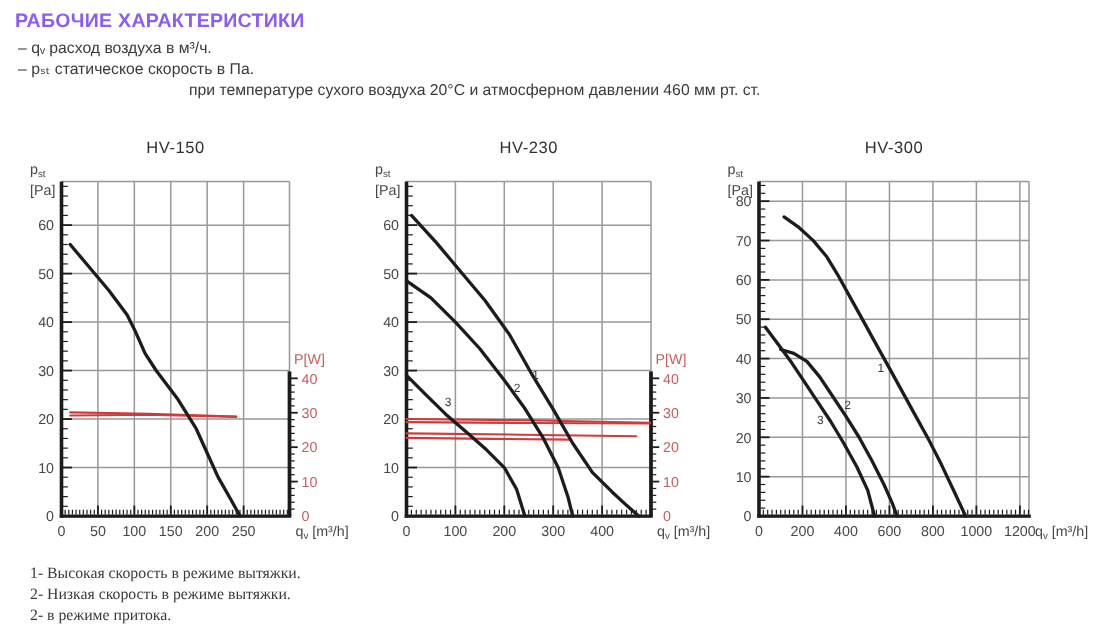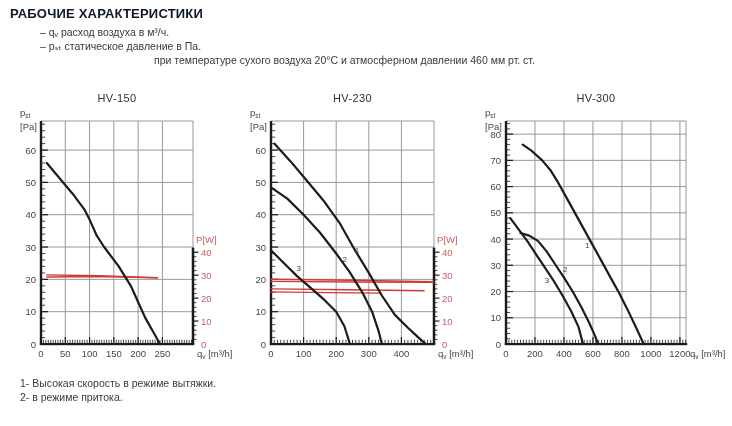--- a/index.html
+++ b/index.html
@@ -2,39 +2,39 @@
 <html><head>
 <meta charset="utf-8">
 <style>
   html,body{margin:0;padding:0;background:#fff;}
   body{
     width:732px;height:426px;position:relative;overflow:hidden;
     font-family:"Liberation Sans","DejaVu Sans",sans-serif;color:#333;
   }
   .page-title{
     position:absolute;left:10px;top:6px;font-size:13px;font-weight:bold;
-    color:#0f172a;letter-spacing:.2px;
+    color:#8b5cf6;letter-spacing:.2px;
   }
-  .bullets{position:absolute;left:12px;top:25px;font-size:10.5px;color:#3a3a3a;line-height:14px;margin-left:28px;}
+  .bullets{position:absolute;left:12px;top:25px;font-size:10.5px;color:#3a3a3a;line-height:14px;}
   .bullets div{white-space:nowrap;}
   .bullet-indent{padding-left:114px;}
   .charts-row{position:absolute;left:0;top:86px;width:732px;height:292px;}
   .chart{position:absolute;top:0;height:292px;}
   .chart svg{display:block;}
   .legend{position:absolute;left:20px;top:376px;font-size:10.5px;color:#3a3a3a;line-height:14px;}
-  .legend div{white-space:nowrap;}
+  .legend div{white-space:nowrap;font-family:Liberation Serif, serif;}
 </style>
 </head>
 <body>
 
 <div class="page-title">РАБОЧИЕ ХАРАКТЕРИСТИКИ</div>
 
 <div class="bullets">
   <div>– qᵥ расход воздуха в м³/ч.</div>
-  <div>– pₛₜ статическое давление в Па.</div>
+  <div>– pₛₜ статическое скорость в Па.</div>
   <div class="bullet-indent">при температуре сухого воздуха 20°C и атмосферном давлении 460 мм рт. ст.</div>
 </div>
 
 <div class="charts-row">
   <div class="chart" style="left: 0px; width: 248px;">
       <svg width="248" height="292" viewBox="0 0 248 292">
         <line x1="41" y1="35" x2="193" y2="35" stroke="#999999" stroke-width="1"></line>
         <line x1="193" y1="35" x2="193" y2="258" stroke="#999999" stroke-width="1"></line>
         <line x1="65.28115015974441" y1="35" x2="65.28115015974441" y2="258" stroke="#999999" stroke-width="1"></line>
         <line x1="89.56230031948881" y1="35" x2="89.56230031948881" y2="258" stroke="#999999" stroke-width="1"></line>
@@ -497,14 +497,15 @@
         <text x="126" y="16" font-size="11" fill="#2f2f2f" text-anchor="middle" font-family="&quot;Liberation Sans&quot;,&quot;DejaVu Sans&quot;,sans-serif" letter-spacing="0.4">HV-300</text>
         <text x="15" y="30" font-size="9.5" fill="#474747" text-anchor="start" font-family="&quot;Liberation Sans&quot;,&quot;DejaVu Sans&quot;,sans-serif"><tspan>p</tspan><tspan dy="2" font-size="6.5">st</tspan></text>
         <text x="15" y="44" font-size="9.5" fill="#474747" text-anchor="start" font-family="&quot;Liberation Sans&quot;,&quot;DejaVu Sans&quot;,sans-serif">[Pa]</text>
         <text x="220" y="271" font-size="9.5" fill="#474747" text-anchor="start" font-family="&quot;Liberation Sans&quot;,&quot;DejaVu Sans&quot;,sans-serif"><tspan>q</tspan><tspan dy="2" font-size="6.5">v</tspan><tspan dy="-2" font-size="9.5"> [m³/h]</tspan></text>
       </svg>
     </div>
 </div>
 
 <div class="legend">
   <div>1- Высокая скорость в режиме вытяжки.</div>
+  <div>2- Низкая скорость в режиме вытяжки.</div>
   <div>2- в режиме притока.</div>
 </div>
 
 </body></html>

